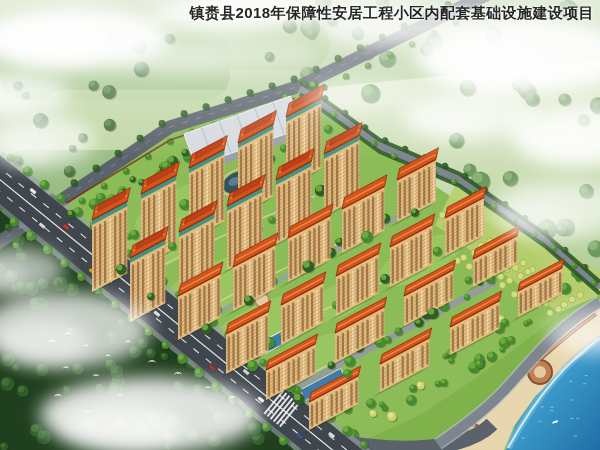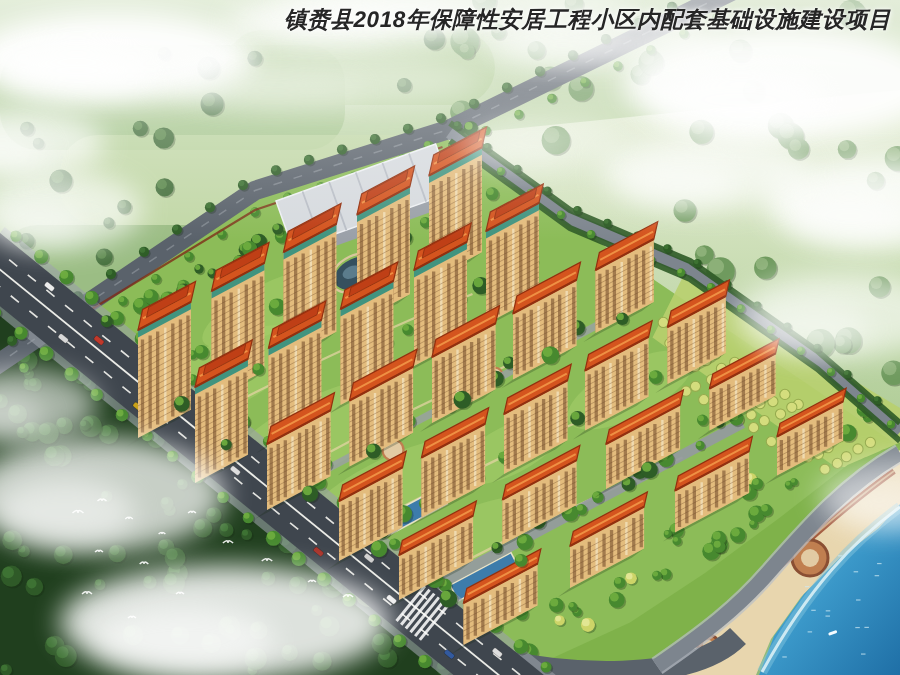--- a/index.html
+++ b/index.html
@@ -2,21 +2,21 @@
 <html><head>
 <meta charset="utf-8">
 <style>
   html,body{margin:0;padding:0;background:#888;}
   .stage{position:relative;width:600px;height:450px;overflow:hidden;background:#dfe7cf;
          font-family:"Liberation Sans", sans-serif;}
   .stage svg{position:absolute;left:0;top:0;}
   .title{position:absolute;top:4px;left:0;right:6px;text-align:right;
          font-size:15px;font-weight:700;letter-spacing:.4px;color:#262626;
          text-shadow:0 0 4px rgba(255,255,255,.85), 0 0 2px rgba(255,255,255,.9);
-         font-family:"Liberation Sans", sans-serif; z-index:5;font-style:italic;}
+         font-family:"Liberation Sans", sans-serif; z-index:5;}
 </style>
 </head>
 <body>
 
 <div class="stage">
   <svg width="600" height="450" viewBox="0 0 600 450">
     <defs>
       <linearGradient id="bgGrad" x1="0" y1="0" x2="0" y2="1">
         <stop offset="0" stop-color="#edf2e0"></stop>
           <stop offset="0.35" stop-color="#cfe0ba"></stop>

